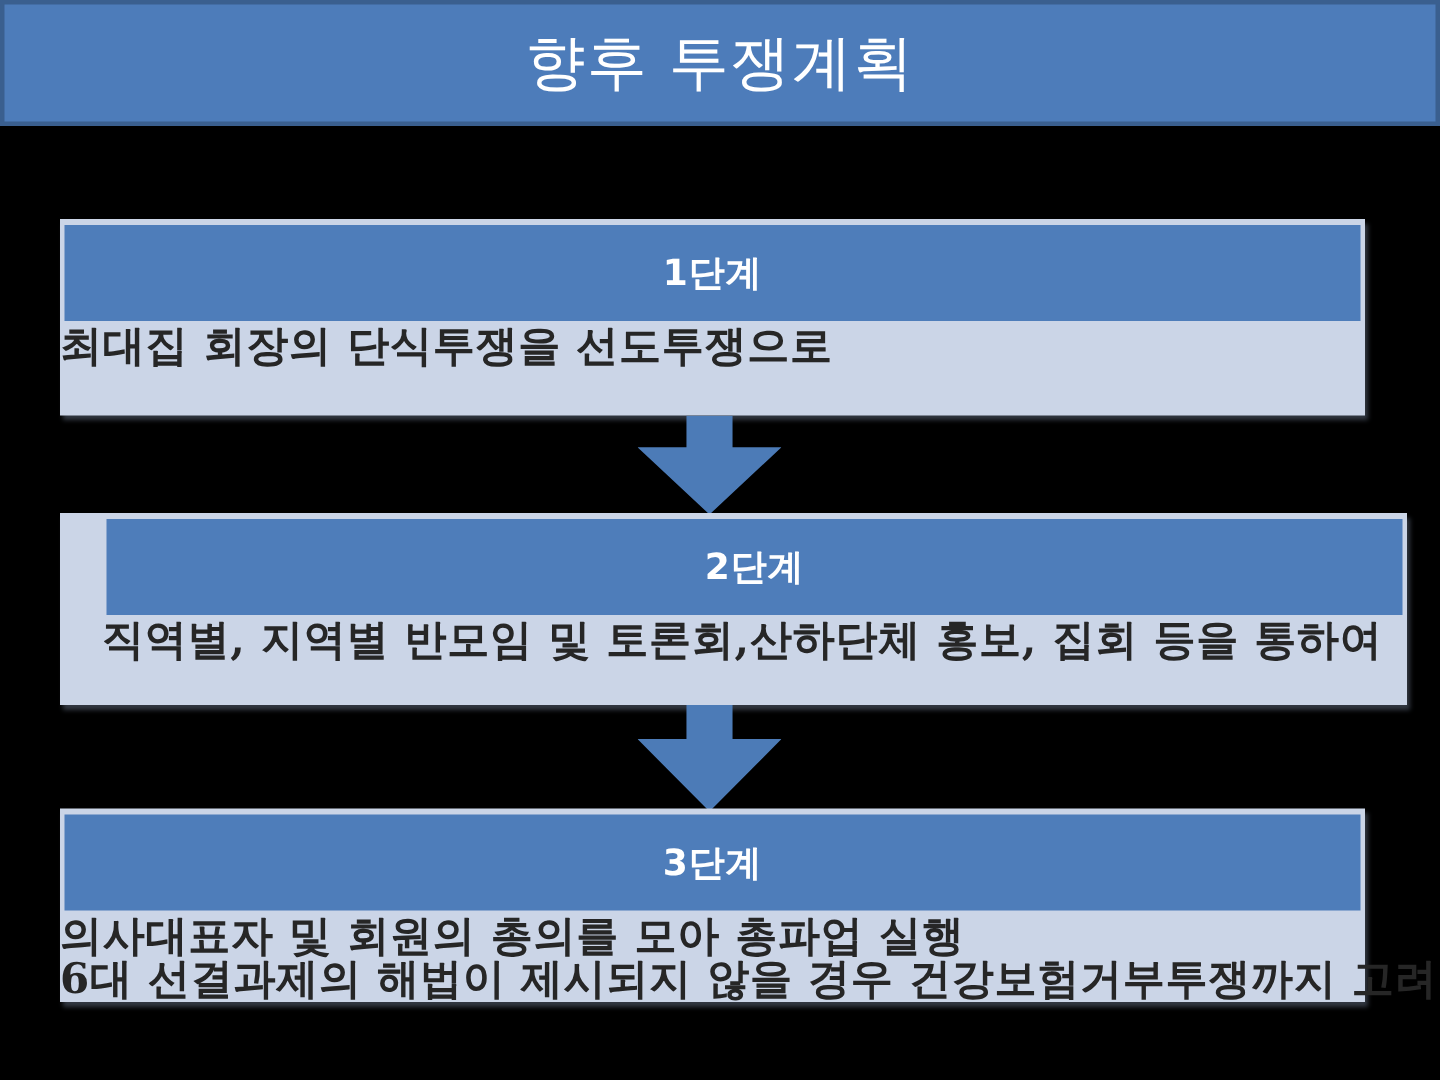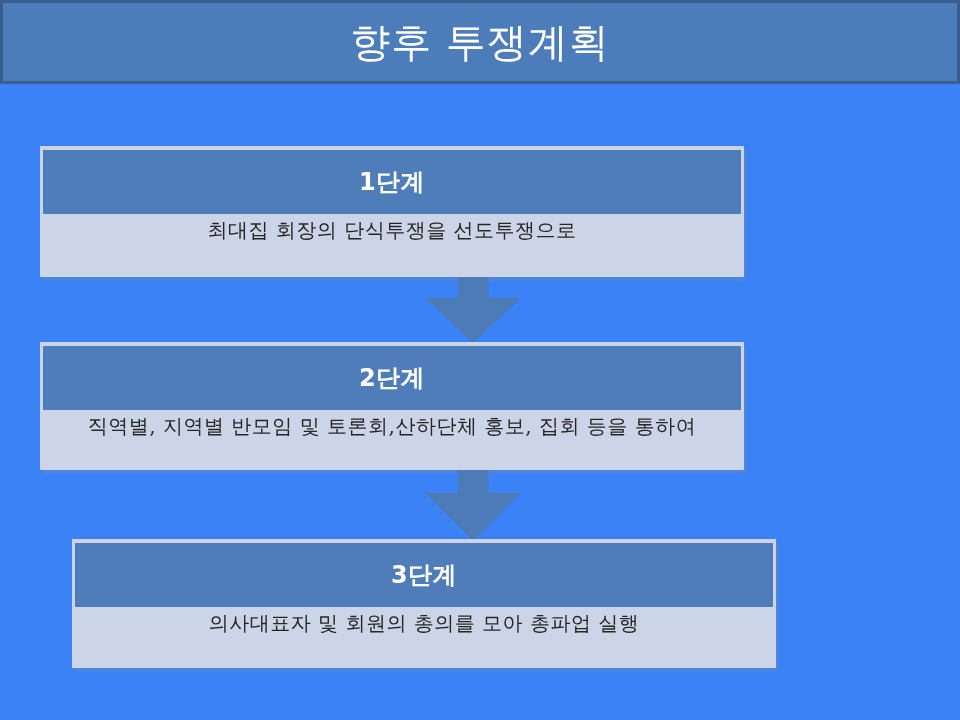--- a/index.html
+++ b/index.html
@@ -5,21 +5,21 @@
   html, body { margin: 0; padding: 0; }
   body {
     width: 960px; height: 720px;
     background: #ffffff;
     font-family: "DejaVu Serif", "Liberation Serif", serif;
     overflow: hidden;
   }
   .slide {
     position: relative;
     width: 960px; height: 720px;
-    background: #3b82f6;
+    background: #000000;
   }
   
   .banner {
     position: absolute;
     left: 0; top: 0;
     width: 954px; height: 78px;
     background: var(--banner, #4D7CBA);
     border: 3px solid var(--banner_border, #3A5F8F);
   }
   .banner-title {
@@ -29,50 +29,50 @@
     font-size: 40px;
     color: var(--title_text, #ffffff);
     font-family: "DejaVu Serif", "Liberation Serif", serif;
     letter-spacing: 1px;
     white-space: nowrap;
   }
   
   .stage {
     position: absolute;
     left: 40px;
-    width: 704px;
+    width: 870px;
     background: var(--panel, #CBD5E7);
     box-shadow: 2px 3px 3px rgba(125, 140, 165, 0.40);
   }
   .stage-1 { top: 146px; height: 131px; }
-  .stage-2 { top: 342px; height: 128px; }
-  .stage-3 { top: 539px; height: 129px; margin-left: 32px; }
+  .stage-2 { top: 342px; height: 128px; padding-left: 28px; }
+  .stage-3 { top: 539px; height: 129px; }
   .stage-header {
     margin: 4px 3px 0 3px;
     height: 64px;
     background: var(--header, #4E7DBA);
     display: flex;
     align-items: center;
     justify-content: center;
   }
   .stage-header-label {
     color: #ffffff;
     font-size: 24px;
     font-weight: bold;
     font-family: "DejaVu Sans", "Liberation Sans", sans-serif;
     letter-spacing: 0.5px;
   }
   .stage-body {
     padding-top: 2px;
-    text-align: center;
     color: var(--body_text, #262626);
-    font-size: 20px;
+    font-size: 28px;
     line-height: 29px;
     letter-spacing: 0.5px;
     white-space: nowrap;
+    font-weight: bold;
   }
   
   .down-arrow {
     position: absolute;
     left: 425px;
     width: 96px;
     background: var(--arrow, #4C7BB7);
     clip-path: polygon(34% 0, 66% 0, 66% 32%, 100% 32%, 50% 100%, 0 32%, 34% 32%);
   }
   .arrow-1 { top: 277px; height: 66px; }
@@ -108,16 +108,17 @@
   </div>
 
   <div class="down-arrow arrow-2"></div>
 
   <div class="stage stage-3">
     <div class="stage-header">
       <span class="stage-header-label">3단계</span>
     </div>
     <div class="stage-body">
       <div>의사대표자 및 회원의 총의를 모아 총파업 실행</div>
+      <div>6대 선결과제의 해법이 제시되지 않을 경우 건강보험거부투쟁까지 고려</div>
     </div>
   </div>
 
 </div>
 
 </body></html>

